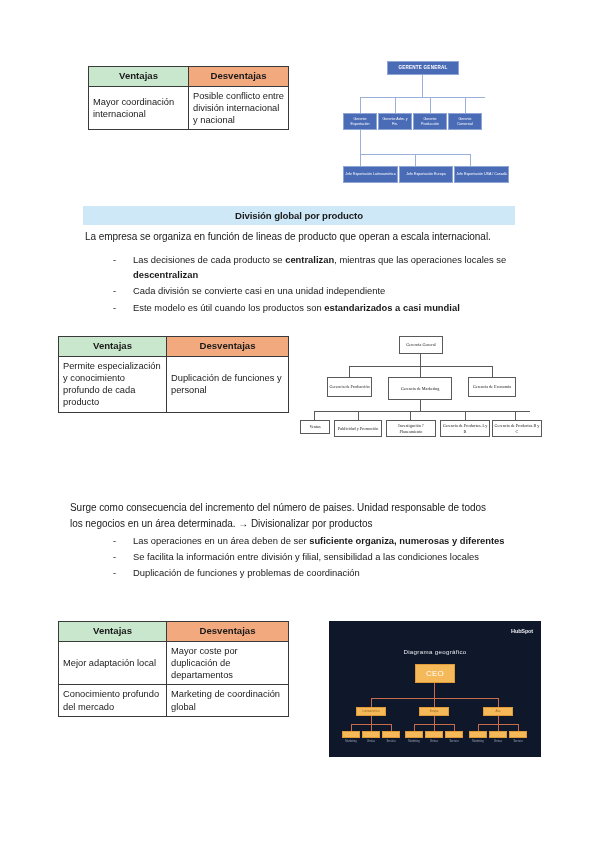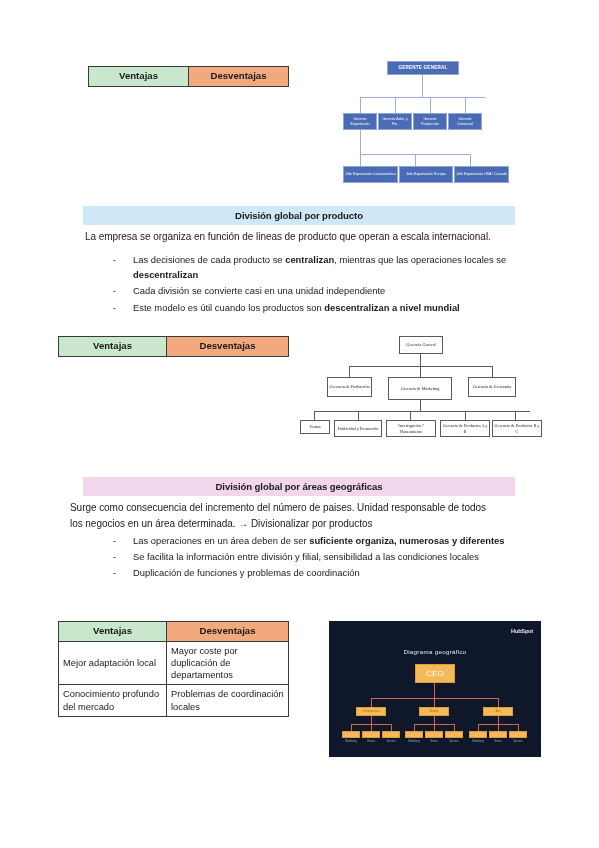--- a/index.html
+++ b/index.html
@@ -189,20 +189,24 @@
 <body>
 
 <div class="page">
 
   <table class="vd-table" style="left:88px; top:66px; width:200px;">
     <tbody>
         <tr>
       <th class="th-adv" style="width:100px;">Ventajas</th>
       <th class="th-dis" style="width:100px;">Desventajas</th>
     </tr>
+    <tr>
+      <td>Mayor coordinación internacional</td>
+      <td>Posible conflicto entre división internacional y nacional</td>
+    </tr>
   </tbody>
     </table>
 
   <div class="chart1">
 
     <div class="c1box c1top" style="left:44px; top:6px; width:72px; height:14px;">GERENTE GENERAL</div>
 
     <div class="c1line" style="left:79px; top:20px; width:1px; height:22px;"></div>
 
     <div class="c1line" style="left:17px; top:42px; width:125px; height:1px;"></div>
@@ -236,29 +240,33 @@
     <div class="bullet-row">
       <span class="bullet-dash">-</span>
       <span class="bullet-text">Las decisiones de cada producto se <b>centralizan</b>, mientras que las operaciones locales se <b>descentralizan</b></span>
     </div>
     <div class="bullet-row">
       <span class="bullet-dash">-</span>
       <span class="bullet-text">Cada división se convierte casi en una unidad independiente</span>
     </div>
     <div class="bullet-row">
       <span class="bullet-dash">-</span>
-      <span class="bullet-text">Este modelo es útil cuando los productos son <b>descentralizan a nivel mundial</b></span>
+      <span class="bullet-text">Este modelo es útil cuando los productos son <b>estandarizados a casi mundial</b></span>
     </div>
   </div>
 
   <table class="vd-table" style="left:58px; top:336px; width:230px;">
     <tbody>
         <tr>
       <th class="th-adv" style="width:108px;">Ventajas</th>
       <th class="th-dis" style="width:122px;">Desventajas</th>
+    </tr>
+    <tr>
+      <td>Permite especialización y conocimiento profundo de cada producto</td>
+      <td>Duplicación de funciones y personal</td>
     </tr>
   </tbody>
     </table>
 
   <div class="chart2">
 
     <div class="c2box" style="left:99px; top:3px; width:44px; height:18px;">Gerencia General</div>
     <div class="c2line" style="left:120px; top:21px; width:1px; height:12px;"></div>
     <div class="c2line" style="left:49px; top:33px; width:143px; height:1px;"></div>
     <div class="c2line" style="left:49px; top:33px; width:1px; height:11px;"></div>
@@ -277,21 +285,20 @@
     <div class="c2line" style="left:165px; top:78px; width:1px; height:9px;"></div>
     <div class="c2line" style="left:215px; top:78px; width:1px; height:9px;"></div>
 
     <div class="c2box" style="left:0px;   top:87px; width:30px; height:14px;">Ventas</div>
     <div class="c2box" style="left:34px;  top:87px; width:48px; height:17px;">Publicidad y Promoción</div>
     <div class="c2box" style="left:86px;  top:87px; width:50px; height:17px;">Investigación ? Planeamiento</div>
     <div class="c2box" style="left:140px; top:87px; width:50px; height:17px;">Gerencia de Productos A y B</div>
     <div class="c2box" style="left:192px; top:87px; width:50px; height:17px;">Gerencia de Productos B y C</div>
   </div>
 
-  <div class="sec-header sec-pink" style="left:83px; top:477px; width:432px;">División global por áreas geográficas</div>
 
   <div class="para" style="left:70px; top:500px; width:430px;">Surge como consecuencia del incremento del número de paises. Unidad responsable de todos los negocios en un área determinada. → Divisionalizar por productos</div>
 
   <div class="bullets" style="left:113px; top:533px; width:400px;">
     <div class="bullet-row">
       <span class="bullet-dash">-</span>
       <span class="bullet-text bullet-just">Las operaciones en un área deben de ser <b>suficiente organiza, numerosas y diferentes</b></span>
     </div>
     <div class="bullet-row">
       <span class="bullet-dash">-</span>
@@ -308,21 +315,21 @@
         <tr>
       <th class="th-adv" style="width:108px;">Ventajas</th>
       <th class="th-dis" style="width:122px;">Desventajas</th>
     </tr>
     <tr>
       <td>Mejor adaptación local</td>
       <td>Mayor coste por duplicación de departamentos</td>
     </tr>
     <tr>
       <td>Conocimiento profundo del mercado</td>
-      <td>Problemas de coordinación locales</td>
+      <td>Marketing de coordinación global</td>
     </tr>
   </tbody>
     </table>
 
   <div class="hs-panel">
     <div class="hs-logo">HubSpot</div>
     <div class="hs-title">Diagrama geográfico</div>
 
     <div class="hs-ceo">CEO</div>
 

